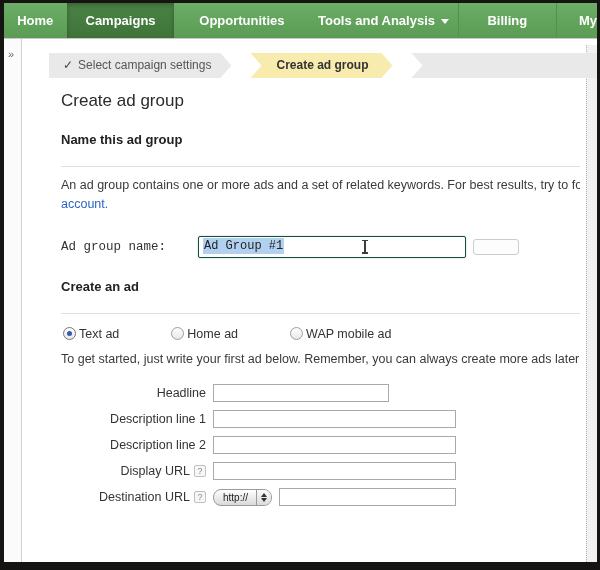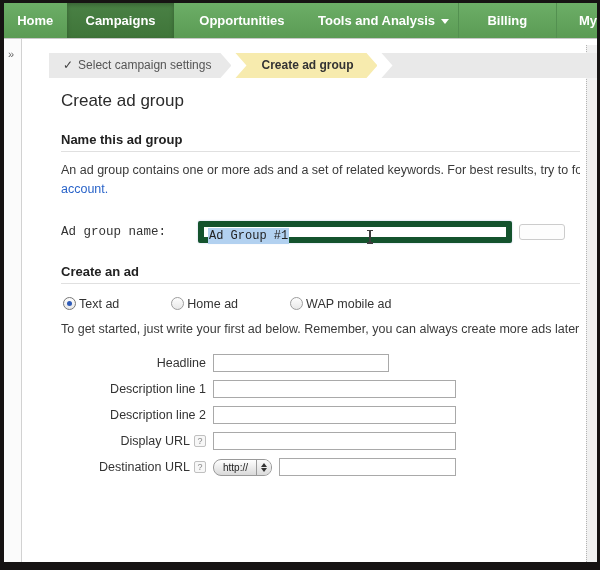--- a/index.html
+++ b/index.html
@@ -16,40 +16,40 @@
   .tab-home{width:65px;} .tab-campaigns{width:112px;} .tab-opps{width:140px;} .tab-tools{width:154px;} .tab-billing{width:102px;} .tab-my{flex:1; text-align:right; padding-left:22px;}
   .dd-arrow { display:inline-block; width:0; height:0; border-left:4px solid transparent; border-right:4px solid transparent; border-top:5px solid #fff; margin-left:6px; vertical-align:middle; }
 
   
   .side-strip { position:absolute; left:0; top:36px; bottom:0; width:18px; background:#fbfbfb; border-right:1px solid #d2d2d2; }
   .expand-btn { display:block; margin:9px 0 0 4px; color:#666; font-size:11px; cursor:pointer; }
   .right-gutter { position:absolute; right:0; top:42px; bottom:0; width:11px; background:#f1f1f1; border-left:1px dotted #b3b3b3; }
   .main { position:absolute; left:19px; right:11px; top:36px; bottom:0; background:#fff; }
 
   
-  .crumbs { display:flex; gap:4px; height:25px; margin:14px -11px 0 26px; position:relative; z-index:2; font-size:12px; }
+  .crumbs { display:flex; gap:19px; height:25px; margin:14px -11px 0 26px; position:relative; z-index:2; font-size:12px; }
   .crumb { line-height:25px; white-space:nowrap; }
   .crumb.done { background:#e9e9e9; color:#555; padding:0 20px 0 14px;
     clip-path:polygon(0 0, calc(100% - 11px) 0, 100% 50%, calc(100% - 11px) 100%, 0 100%); }
   .crumb.current { background:#f7ebae; color:#333; font-weight:bold; padding:0 24px 0 26px;
     clip-path:polygon(0 0, calc(100% - 11px) 0, 100% 50%, calc(100% - 11px) 100%, 0 100%, 11px 50%); }
   .crumb.filler { flex:1; background:#e9e9e9; clip-path:polygon(0 0, 100% 0, 100% 100%, 0 100%, 11px 50%); }
   .check { margin-right:5px; color:#444; }
 
   .page-title { margin:13px 0 0 38px; font-size:17px; color:#2b2b2b; }
 
   .section { margin:0 6px 0 38px; }
-  .section-head { margin-top:21px; padding-bottom:4px; border-bottom:1px solid #e0e0e0; font-size:13px; font-weight:bold; color:#222; }
+  .section-head { margin-top:21px; padding-bottom:19px; border-bottom:1px solid #e0e0e0; font-size:13px; font-weight:bold; color:#222; }
   .para { margin-top:9px; font-size:12.5px; color:#3a3a3a; line-height:1.5; white-space:nowrap; overflow:hidden; }
   .para a { color:#2a64c9; text-decoration:none; cursor:pointer; }
 
   
   .name-row { display:flex; align-items:center; margin-top:22px;font-family:Liberation Mono, monospace; }
   .name-label { width:137px; font-size:12.5px; color:#333; }
-  .name-input { position:relative; width:314px; height:22px; border:6px solid #14532d; border-radius:2px; background:#fff; padding:2px 4px; font-size:12px; color:#222; box-shadow:0 0 2px rgba(90,120,190,.4); cursor:text; }
+  .name-input { position:relative; width:268px; height:22px; border:1px solid #14532d; border-radius:2px; background:#fff; padding:2px 4px; font-size:12px; color:#222; box-shadow:0 0 2px rgba(90,120,190,.4); cursor:text; }
   .name-input .sel { background:#b2d1f0; padding:1px 1px; }
   .ibeam { position:absolute; left:165px; top:3px; width:1.5px; height:14px; background:#3d3d3d; }
   .ibeam::before, .ibeam::after { content:""; position:absolute; left:-2.5px; width:6.5px; height:1.5px; background:#3d3d3d; }
   .ibeam::before { top:0; } .ibeam::after { bottom:0; }
   .mini-btn { margin-left:7px; width:46px; height:16px; border:1px solid #cccccc; border-radius:3px; background:#fdfdfd; cursor:pointer; }
 
   
   .radio-row { display:flex; align-items:center; margin-top:13px; margin-left:2px; font-size:12.5px; color:#333;gap:28px; }
   .radio-item { display:flex; align-items:center; margin-right:24px; cursor:pointer; }
   .radio { width:13px; height:13px; border:1px solid #9d9d9d; border-radius:50%; background:linear-gradient(#fdfdfd,#e8e8e8); margin-right:3px; position:relative; }

